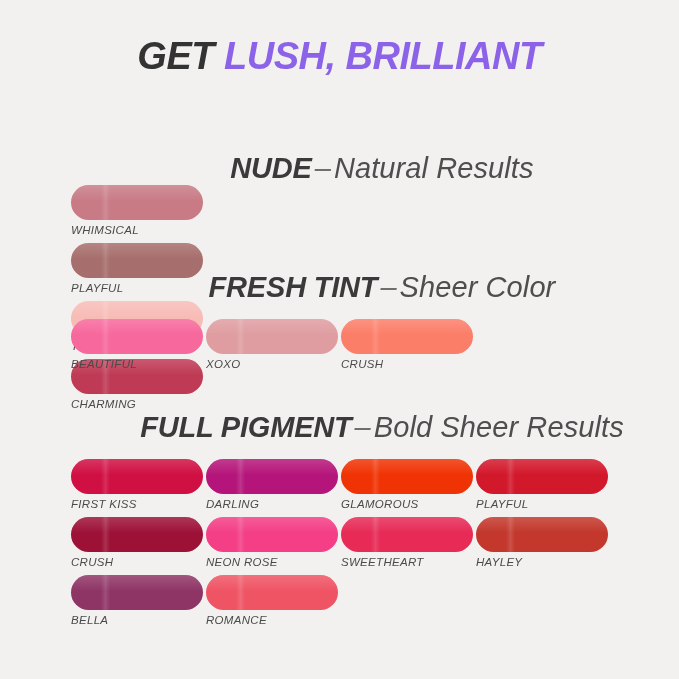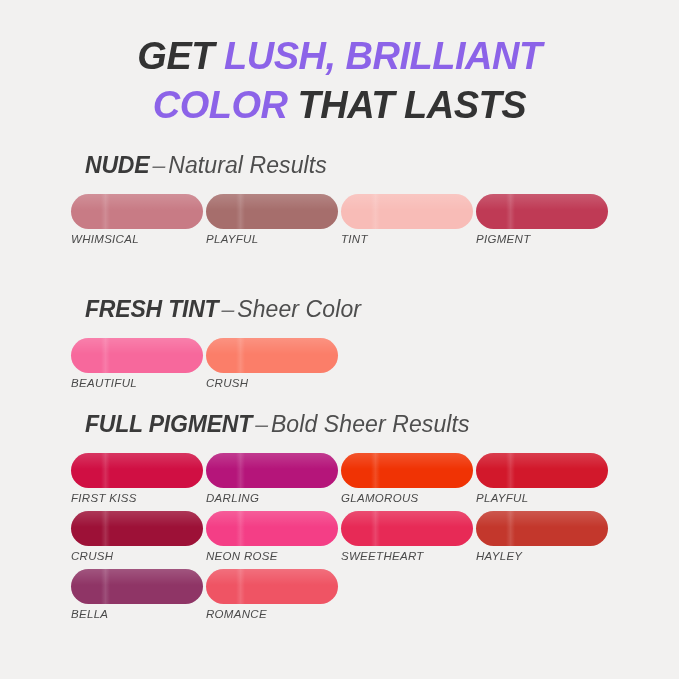--- a/index.html
+++ b/index.html
@@ -44,24 +44,25 @@
   .hl-accent { color: #8c63e8; }
 
   
   .section {
     position: absolute;
     left: 0;
     width: 679px;
   }
   .sec-header {
     margin-left: 85px;
-    font-size: 23px;
+    font-size: 29px;
     font-style: italic;
     white-space: nowrap;
     color: #3a3a3a;
+    text-align: center;
   }
   .sec-name {
     font-weight: bold;
     letter-spacing: -0.2px;
   }
   .sec-dash {
     font-weight: 300;
     color: #6e6e6e;
     padding: 0 3px;
   }
@@ -120,57 +121,58 @@
 </style>
 </head>
 <body style="background: rgb(242, 241, 240);">
 
 <div class="page">
 
   <div class="headline">
     <span class="line">
       <span class="hl-dark">GET </span><span class="hl-accent">LUSH, BRILLIANT</span>
     </span>
-    <span class="line">
-      <span class="hl-accent">COLOR</span><span class="hl-dark"> THAT LASTS</span>
-    </span>
   </div>
 
   <div class="section" style="top:152px;">
     <div class="sec-header">
       <span class="sec-name">NUDE</span><span class="sec-dash">–</span><span class="sec-sub">Natural Results</span>
     </div>
-    <div class="swatch-grid" style="margin-top:15px;">
+    <div class="swatch-grid" style="margin-top:0;flex-direction:column;">
       <div class="swatch-cell">
         <div class="swatch" style="background: rgb(200, 123, 133);"></div>
         <div class="swatch-label">WHIMSICAL</div>
       </div>
       <div class="swatch-cell">
         <div class="swatch" style="background: rgb(166, 110, 108);"></div>
         <div class="swatch-label">PLAYFUL</div>
       </div>
       <div class="swatch-cell">
         <div class="swatch" style="background: rgb(248, 188, 183);"></div>
         <div class="swatch-label">TINT</div>
       </div>
       <div class="swatch-cell">
         <div class="swatch" style="background: rgb(191, 58, 85);"></div>
-        <div class="swatch-label">PIGMENT</div>
-      </div>
-    </div>
-  </div>
-
-  <div class="section" style="top:296px;">
+        <div class="swatch-label">CHARMING</div>
+      </div>
+    </div>
+  </div>
+
+  <div class="section" style="top:271px;">
     <div class="sec-header">
       <span class="sec-name">FRESH TINT</span><span class="sec-dash">–</span><span class="sec-sub">Sheer Color</span>
     </div>
     <div class="swatch-grid" style="margin-top:15px;">
       <div class="swatch-cell">
         <div class="swatch" style="background: rgb(247, 104, 156);"></div>
         <div class="swatch-label">BEAUTIFUL</div>
+      </div>
+      <div class="swatch-cell">
+        <div class="swatch" style="background: rgb(223, 157, 161);"></div>
+        <div class="swatch-label">XOXO</div>
       </div>
       <div class="swatch-cell">
         <div class="swatch" style="background: rgb(251, 126, 105);"></div>
         <div class="swatch-label">CRUSH</div>
       </div>
     </div>
   </div>
 
   <div class="section" style="top:411px;">
     <div class="sec-header">

